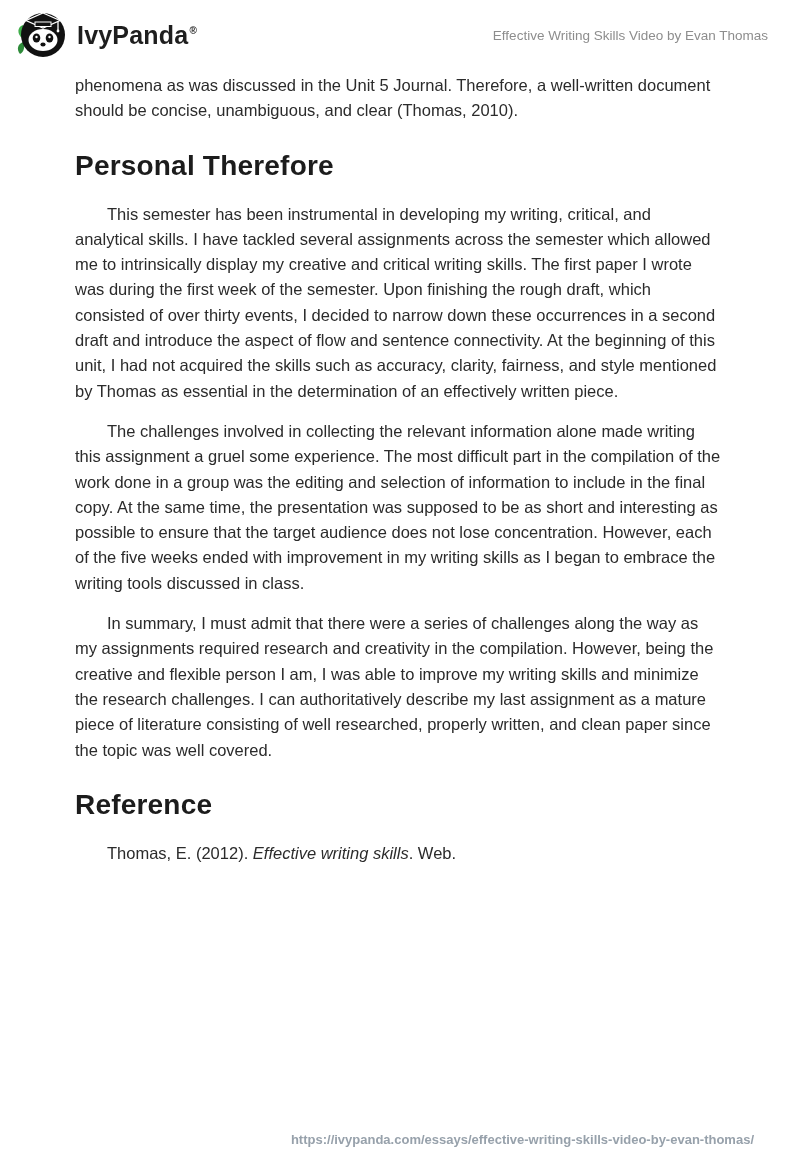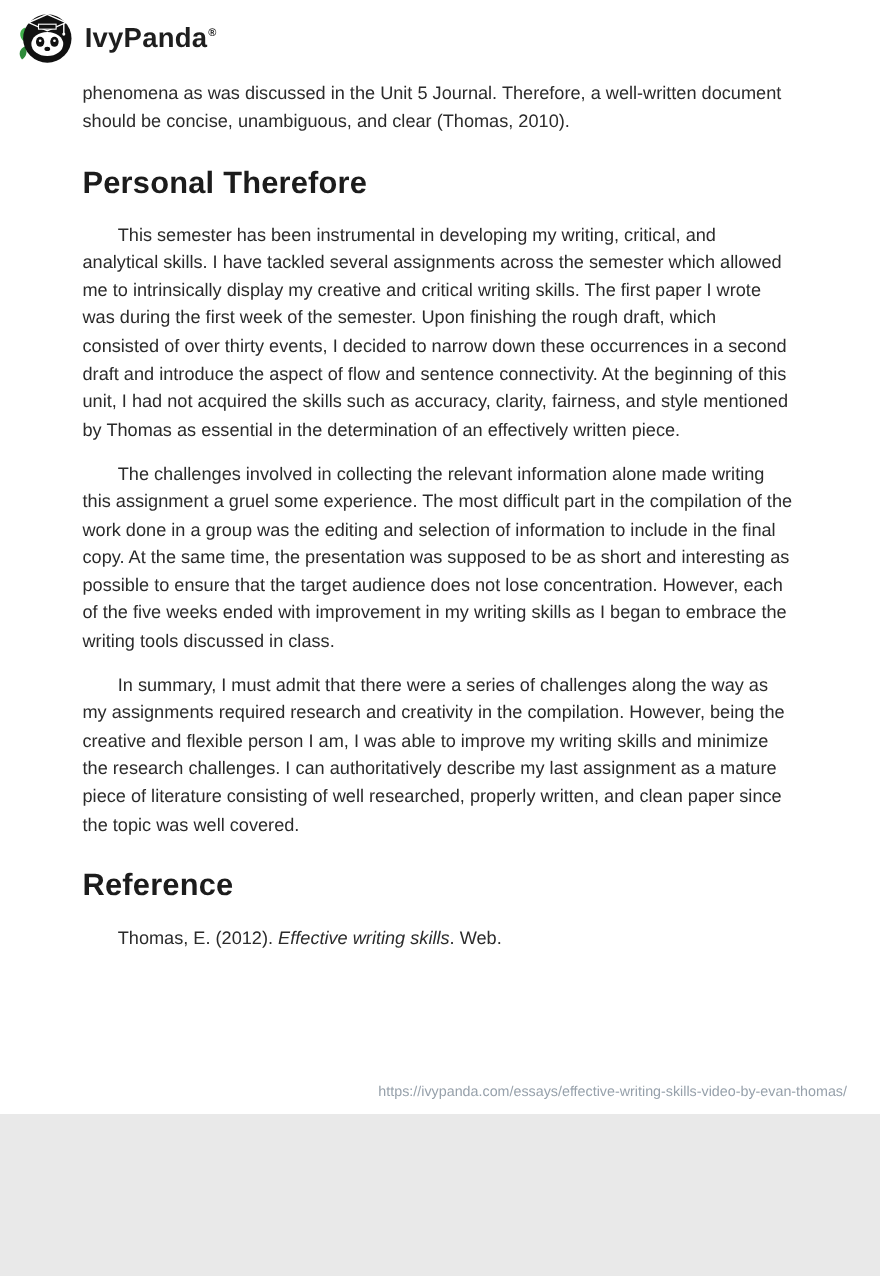--- a/index.html
+++ b/index.html
@@ -1,19 +1,19 @@
 <!DOCTYPE html>
 <html><head>
 <meta charset="utf-8">
 <style>
   * { box-sizing: border-box; margin: 0; padding: 0; }
   html, body { background: #e9e9e9; }
   body { font-family: "Liberation Sans", sans-serif; }
   .page {
-    width: 800px; height: 1013px; background: #ffffff;
+    width: 800px; height: 1160px; background: #ffffff;
     position: relative; overflow: hidden; margin: 0 auto;
   }
   header {
     display: flex; justify-content: space-between; align-items: center;
     padding: 10px 32px 0 14px; height: 60px;
   }
   .brand { display: flex; align-items: center; gap: 9px; cursor: pointer; }
   .logo { width: 54px; height: 54px; display: inline-block; line-height: 0; }
   .brand-text {
     font-size: 25px; font-weight: 700; color: #1e1e1e; letter-spacing: 0.2px;
@@ -24,21 +24,21 @@
   main p {
     font-size: 16.5px; line-height: 25.3px; color: #2b2b2b;
     text-indent: 32px; margin: 0 0 15px 0;
   }
   main p.no-indent { text-indent: 0; }
   h2 {
     font-size: 28px; color: #1c1c1c; font-weight: 700;
     margin: 26px 0 20px 0; letter-spacing: 0.2px;
   }
   .reference em { font-style: italic; }
-  footer { position: absolute; bottom: 12px; right: 30px; }
+  footer { position: absolute; bottom: 12px; right: 46px; font-weight: bold; }
   .source-url { font-size: 13px; color: #97a1ab; text-decoration: none; cursor: pointer; }
 </style>
 </head>
 <body>
 
 <div class="page">
 
   <header>
     <div class="brand">
       <span class="logo">
@@ -53,20 +53,21 @@
           <circle cx="35.5" cy="29" r="1.2" fill="#ffffff"></circle>
           <ellipse cx="29" cy="36.5" rx="2.6" ry="1.9" fill="#111111"></ellipse>
           <path d="M29 5 L46 12.5 L29 20 L12 12.5 Z" fill="#111111" stroke="#ffffff" stroke-width="1.3"></path>
           <rect x="21" y="14" width="16" height="4.5" fill="#111111" stroke="#ffffff" stroke-width="1"></rect>
           <line x1="44" y1="13.5" x2="44" y2="22" stroke="#ffffff" stroke-width="1.3"></line>
           <circle cx="44" cy="23" r="1.4" fill="#ffffff"></circle>
         </svg>
       </span>
       <span class="brand-text"><span>IvyPanda</span><sup>®</sup></span>
     </div>
+    <div class="doc-title">Effective Writing Skills Video by Evan Thomas</div>
   </header>
 
   <main>
     <p class="no-indent">phenomena as was discussed in the Unit 5 Journal. Therefore, a well-written document should be concise, unambiguous, and clear (Thomas, 2010).</p>
 
     <h2>Personal Therefore</h2>
 
     <p>This semester has been instrumental in developing my writing, critical, and analytical skills. I have tackled several assignments across the semester which allowed me to intrinsically display my creative and critical writing skills. The first paper I wrote was during the first week of the semester. Upon finishing the rough draft, which consisted of over thirty events, I decided to narrow down these occurrences in a second draft and introduce the aspect of flow and sentence connectivity. At the beginning of this unit, I had not acquired the skills such as accuracy, clarity, fairness, and style mentioned by Thomas as essential in the determination of an effectively written piece.</p>
     <p>The challenges involved in collecting the relevant information alone made writing this assignment a gruel some experience. The most difficult part in the compilation of the work done in a group was the editing and selection of information to include in the final copy. At the same time, the presentation was supposed to be as short and interesting as possible to ensure that the target audience does not lose concentration. However, each of the five weeks ended with improvement in my writing skills as I began to embrace the writing tools discussed in class.</p>
     <p>In summary, I must admit that there were a series of challenges along the way as my assignments required research and creativity in the compilation. However, being the creative and flexible person I am, I was able to improve my writing skills and minimize the research challenges. I can authoritatively describe my last assignment as a mature piece of literature consisting of well researched, properly written, and clean paper since the topic was well covered.</p>

